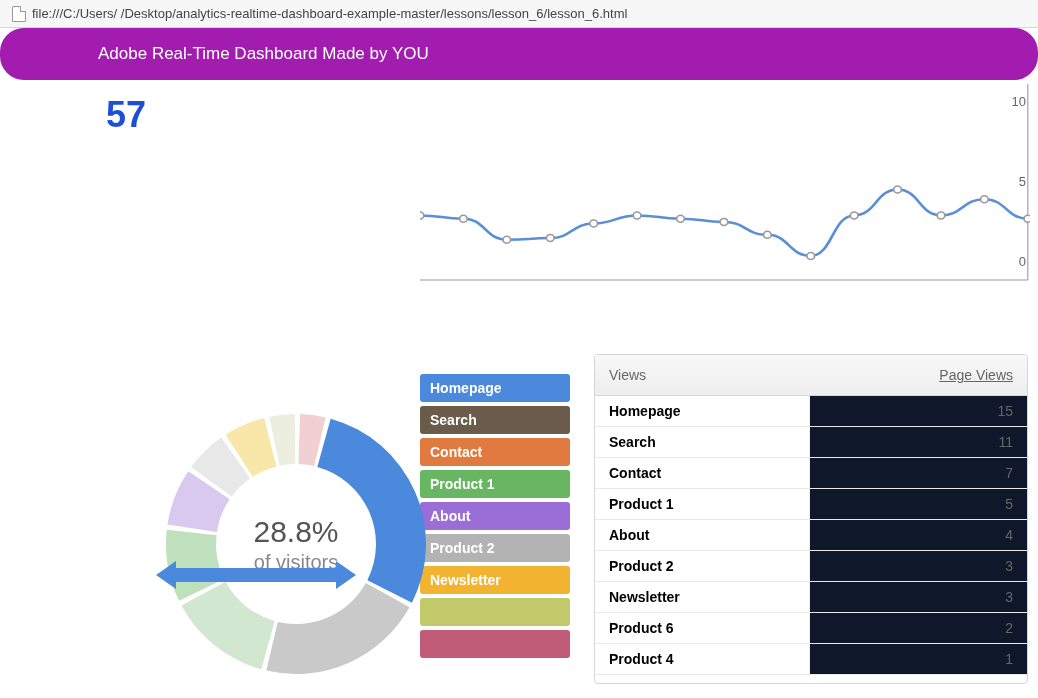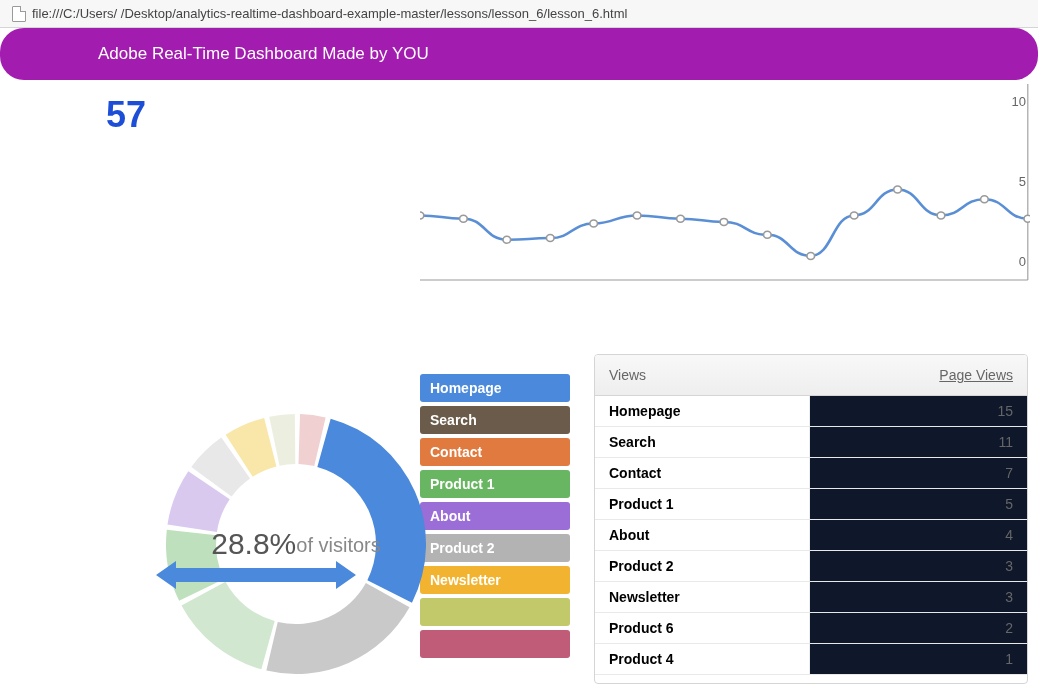--- a/index.html
+++ b/index.html
@@ -12,21 +12,21 @@
   .content { position: relative; padding: 14px 10px 0 106px; }
   .big-number { font-size: 36px; font-weight: bold; color: #1d4ed8; margin: 0 0 10px 0; }
 
   .line-chart-area { position: absolute; left: 420px; right: 8px; top: 4px; height: 200px; text-align: center; }
   .line-chart-area svg { width: 100%; height: 100%; }
   .y-axis-label { position: absolute; right: 4px; font-size: 13px; color: #666; }
 
   .lower { display: flex; gap: 24px; margin-top: 218px; }
   .donut-wrap { width: 280px; position: relative; flex: 0 0 auto; margin-left: 50px; margin-top: 50px; }
   .donut-wrap svg { width: 280px; height: 280px; display: block; }
-  .donut-center { position: absolute; left: 0; top: 0; width: 280px; height: 280px; display: flex; flex-direction: row; align-items: center; justify-content: center; pointer-events: none; }
+  .donut-center { position: absolute; left: 0; top: 0; width: 280px; height: 280px; display: flex; flex-direction: column; align-items: center; justify-content: center; pointer-events: none; }
   .donut-pct { font-size: 30px; color: #555; }
   .donut-sub { font-size: 20px; color: #888; margin-top: 2px; }
   .donut-arrow { position: absolute; left: 50%; top: 154px; transform: translateX(-50%); pointer-events: none; }
 
   .legend { width: 150px; flex: 0 0 auto; margin-top: 20px; margin-left:-40px; }
   .legend-item { color: #fff; font-size: 14px; font-weight: bold; padding: 6px 10px; border-radius: 3px; margin-bottom: 4px; height: 28px; display: flex; align-items: center; }
 
   .table-wrap { flex: 1; border: 1px solid #d5d5d5; border-radius: 4px; overflow: hidden; }
   table { width: 100%; border-collapse: collapse; font-size: 14px; }
   thead th { background: linear-gradient(#f8f8f8,#eee); color: #666; font-weight: normal; text-align: left; padding: 12px 14px; border-bottom: 1px solid #d5d5d5; }

